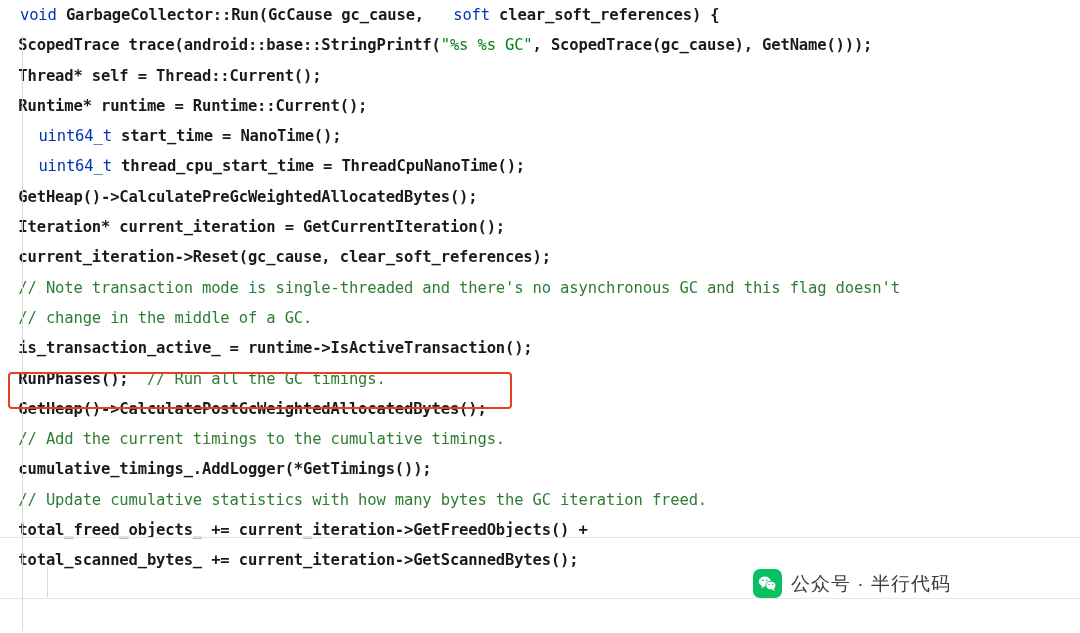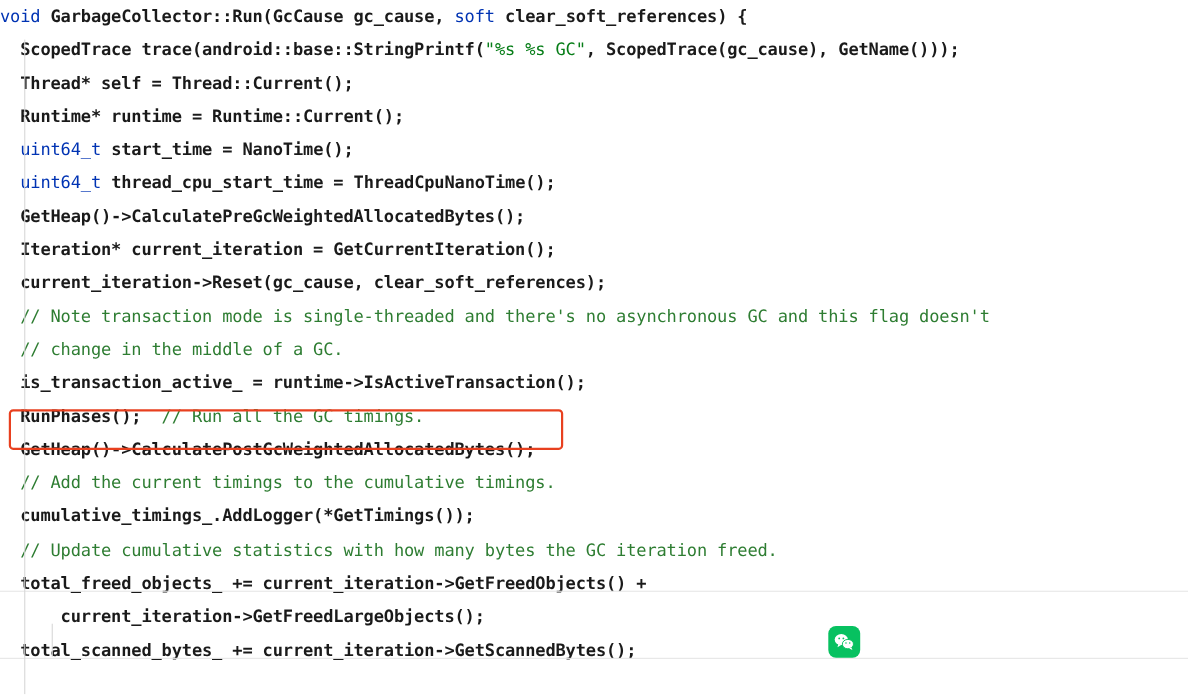--- a/index.html
+++ b/index.html
@@ -24,21 +24,21 @@
     box-sizing: border-box;
   }
   .code-line {
     font-family: "DejaVu Sans Mono", monospace;
     font-size: 15.5px;
     line-height: 30.3px;
     white-space: pre;
     color: #222222;
     letter-spacing: -0.15px;
   }
-  .kw { color: #0033b3; }
+  .kw { color: #0033b3; padding-left: 20px; }
   .str { color: #067d17; }
   .cmt { color: #2e7d32; }
   .plain { color: #1a1a1a; font-weight: bold; }
   .indent-guide {
     position: absolute;
     width: 1px;
     background: #d8d8d8;
   }
   #highlight-box {
     position: absolute;
@@ -93,21 +93,20 @@
       <div class="code-line"><span class="plain">  current_iteration-&gt;Reset(gc_cause, clear_soft_references);</span></div>
       <div class="code-line"><span class="cmt">  // Note transaction mode is single-threaded and there's no asynchronous GC and this flag doesn't</span></div>
       <div class="code-line"><span class="cmt">  // change in the middle of a GC.</span></div>
       <div class="code-line"><span class="plain">  is_transaction_active_ = runtime-&gt;IsActiveTransaction();</span></div>
       <div class="code-line"><span class="plain">  RunPhases();  </span><span class="cmt">// Run all the GC timings.</span></div>
       <div class="code-line"><span class="plain">  GetHeap()-&gt;CalculatePostGcWeightedAllocatedBytes();</span></div>
       <div class="code-line"><span class="cmt">  // Add the current timings to the cumulative timings.</span></div>
       <div class="code-line"><span class="plain">  cumulative_timings_.AddLogger(*GetTimings());</span></div>
       <div class="code-line"><span class="cmt">  // Update cumulative statistics with how many bytes the GC iteration freed.</span></div>
       <div class="code-line"><span class="plain">  total_freed_objects_ += current_iteration-&gt;GetFreedObjects() +</span></div>
-      <div class="code-line"><span class="plain">      current_iteration-&gt;GetFreedLargeObjects();</span></div>
       <div class="code-line"><span class="plain">  total_scanned_bytes_ += current_iteration-&gt;GetScannedBytes();</span></div>
     </div>
 
   <div class="sep-line" style="left:0; top:537px; width:1080px;"></div>
   <div class="sep-line" style="left:0; top:598px; width:1080px;"></div>
 
   <div class="indent-guide" style="left:22px; top:36px; height:595px;"></div>
   <div class="indent-guide" style="left:47px; top:567px; height:30px;"></div>
 
   <div id="highlight-box" style="left:8px; top:372px; width:504px; height:37px;"></div>
@@ -119,13 +118,14 @@
       <ellipse cx="8.6" cy="7.4" rx="7.6" ry="6.3" fill="#ffffff"></ellipse>
       <polygon points="5.2,12.4 4.2,16.2 8.4,13.6" fill="#ffffff"></polygon>
       <ellipse cx="16.2" cy="12.6" rx="6.4" ry="5.4" fill="#ffffff" stroke="#07c160" stroke-width="1.1"></ellipse>
       <polygon points="20.2,16.6 21.4,19.4 17.6,17.6" fill="#ffffff"></polygon>
       <circle cx="6.2" cy="6.1" r="1.05" fill="#07c160"></circle>
       <circle cx="11.0" cy="6.1" r="1.05" fill="#07c160"></circle>
       <circle cx="14.0" cy="11.3" r="0.9" fill="#07c160"></circle>
       <circle cx="18.3" cy="11.3" r="0.9" fill="#07c160"></circle>
     </svg>
   </span>
+  <span id="wm-text">公众号 · 半行代码</span>
 </div>
 
 </body></html>

